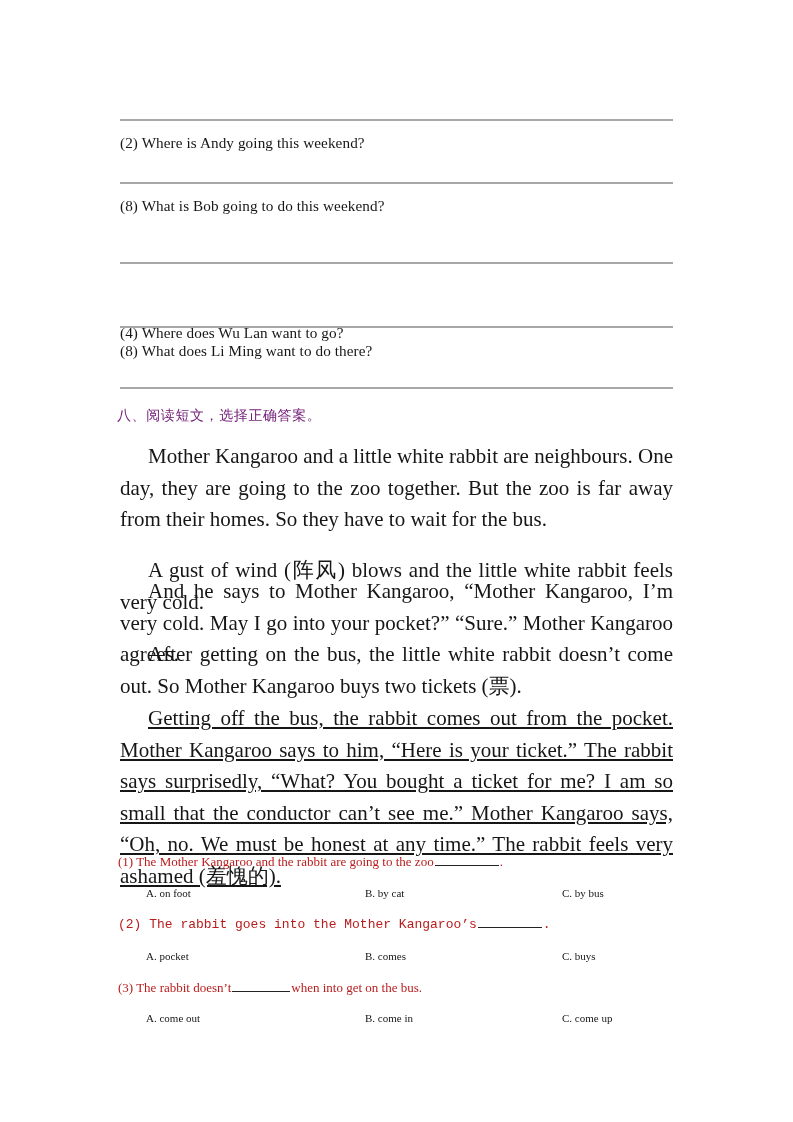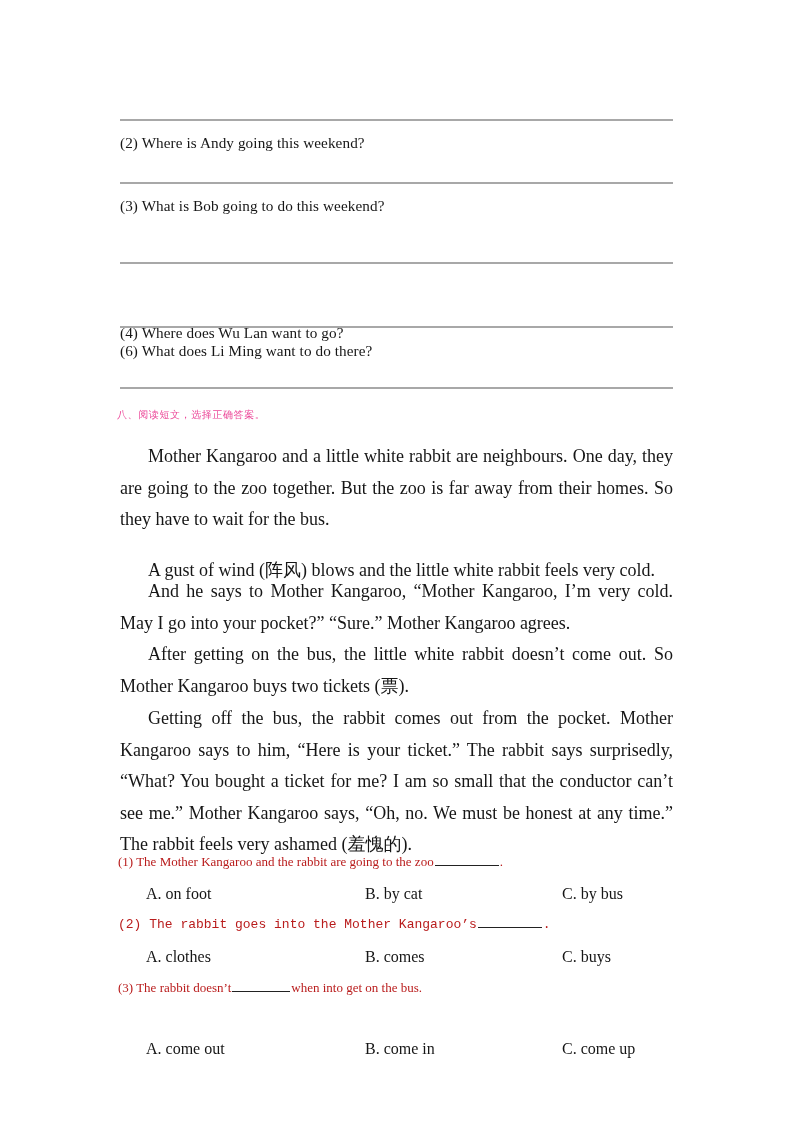--- a/index.html
+++ b/index.html
@@ -42,30 +42,30 @@
   .qline {
     font-size: 15.2px;
     line-height: 19px;
     letter-spacing: 0.1px;
     color: #161616;
     white-space: nowrap;
   }
 
   
   .section-heading {
-    font-family: Liberation Mono, monospace;
-    font-size: 10px;
+    font-family: Liberation Serif, serif;
+    font-size: 14px;
     line-height: 20px;
-    color: #ec4899;
+    color: #701a75;
     letter-spacing: 0.6px;
   }
 
   
   .passage-p {
-    font-size: 18px;
+    font-size: 21px;
     line-height: 31.6px;
     text-align: justify;
     text-align-last: left;
     text-indent: 28px;
     color: #161616;
     margin: 0;
     width: 553px;
   }
 
   
@@ -81,21 +81,21 @@
     width: 64px;
     height: 0.85em;
     margin: 0 1px;
     vertical-align: baseline;
   }
   .blank.narrow { width: 58px; }
 
   .mcq-options {
     position: relative;
     height: 31.4px;
-    font-size: 16px;
+    font-size: 11px;
     line-height: 31.4px;
     color: #161616;
   }
   .opt {
     position: absolute;
     top: 0;
     white-space: nowrap;
   }
   .opt-a { left: 26px; }
   .opt-b { left: 245px; }
@@ -113,74 +113,74 @@
     <div class="at" style="top:119px;">
       <div class="rule"></div>
     </div>
 
     <div class="at" style="top:133px;"><span class="qline">(2) Where is Andy going this weekend?</span></div>
 
     <div class="at" style="top:182px;">
       <div class="rule"></div>
     </div>
 
-    <div class="at" style="top:196px;"><span class="qline">(3) What is Bob going to do this weekend?</span></div>
+    <div class="at" style="top:196px;"><span class="qline">(8) What is Bob going to do this weekend?</span></div>
 
     <div class="at" style="top:262px;">
       <div class="rule"></div>
     </div>
 
     <div class="at" style="top:279px;margin-top:44px;"><span class="qline">(4) Where does Wu Lan want to go?</span></div>
 
     <div class="at" style="top:326px;">
       <div class="rule"></div>
     </div>
 
-    <div class="at" style="top:341px;"><span class="qline">(6) What does Li Ming want to do there?</span></div>
+    <div class="at" style="top:341px;"><span class="qline">(8) What does Li Ming want to do there?</span></div>
 
     <div class="at" style="top:387px;">
       <div class="rule"></div>
     </div>
 
     <div class="at section-heading" style="top:406px; left:-3px;">八、阅读短文，选择正确答案。</div>
 
     <p class="at passage-p" style="top:441px;">Mother Kangaroo and a little white rabbit are neighbours. One day, they are going to the zoo together. But the zoo is far away from their homes. So they have to wait for the bus.</p>
 
     <p class="at passage-p" style="top:539px;margin-top:16px;">A gust of wind (阵风) blows and the little white rabbit feels very cold.</p>
 
     <p class="at passage-p" style="top:576px;">And he says to Mother Kangaroo, “Mother Kangaroo, I’m very cold. May I go into your pocket?” “Sure.” Mother Kangaroo agrees.</p>
 
     <p class="at passage-p" style="top:639px;">After getting on the bus, the little white rabbit doesn’t come out. So Mother Kangaroo buys two tickets (票).</p>
 
-    <p class="at passage-p" style="top:703px;">Getting off the bus, the rabbit comes out from the pocket. Mother Kangaroo says to him, “Here is your ticket.” The rabbit says surprisedly, “What? You bought a ticket for me? I am so small that the conductor can’t see me.” Mother Kangaroo says, “Oh, no. We must be honest at any time.” The rabbit feels very ashamed (羞愧的).</p>
+    <p class="at passage-p" style="top:703px;text-decoration:underline;">Getting off the bus, the rabbit comes out from the pocket. Mother Kangaroo says to him, “Here is your ticket.” The rabbit says surprisedly, “What? You bought a ticket for me? I am so small that the conductor can’t see me.” Mother Kangaroo says, “Oh, no. We must be honest at any time.” The rabbit feels very ashamed (羞愧的).</p>
 
     <div class="at mcq-stem" style="top:846px; left:-2px;">
       <span>(1) The Mother Kangaroo and the rabbit are going to the zoo</span><span class="blank"></span><span>.</span>
     </div>
 
     <div class="at mcq-options" style="top:878px; width:553px;">
       <span class="opt opt-a">A. on foot</span>
       <span class="opt opt-b">B. by cat</span>
       <span class="opt opt-c">C. by bus</span>
     </div>
 
     <div class="at mcq-stem" style="top:909px; left:-2px;font-family:Liberation Mono, monospace;">
       <span>(2) The rabbit goes into the Mother Kangaroo’s</span><span class="blank"></span><span>.</span>
     </div>
 
     <div class="at mcq-options" style="top:941px; width:553px;">
-      <span class="opt opt-a">A. clothes</span>
+      <span class="opt opt-a">A. pocket</span>
       <span class="opt opt-b">B. comes</span>
       <span class="opt opt-c">C. buys</span>
     </div>
 
     <div class="at mcq-stem" style="top:972px; left:-2px;">
       <span>(3) The rabbit doesn’t</span><span class="blank narrow"></span><span>when into get on the bus.</span>
     </div>
 
-    <div class="at mcq-options" style="top:1033px; width:553px;text-decoration:underline;">
+    <div class="at mcq-options" style="top:1003px; width:553px;text-decoration:underline;">
       <span class="opt opt-a">A. come out</span>
       <span class="opt opt-b">B. come in</span>
       <span class="opt opt-c">C. come up</span>
     </div>
 
   </div>
 </div>
 
 </body></html>

